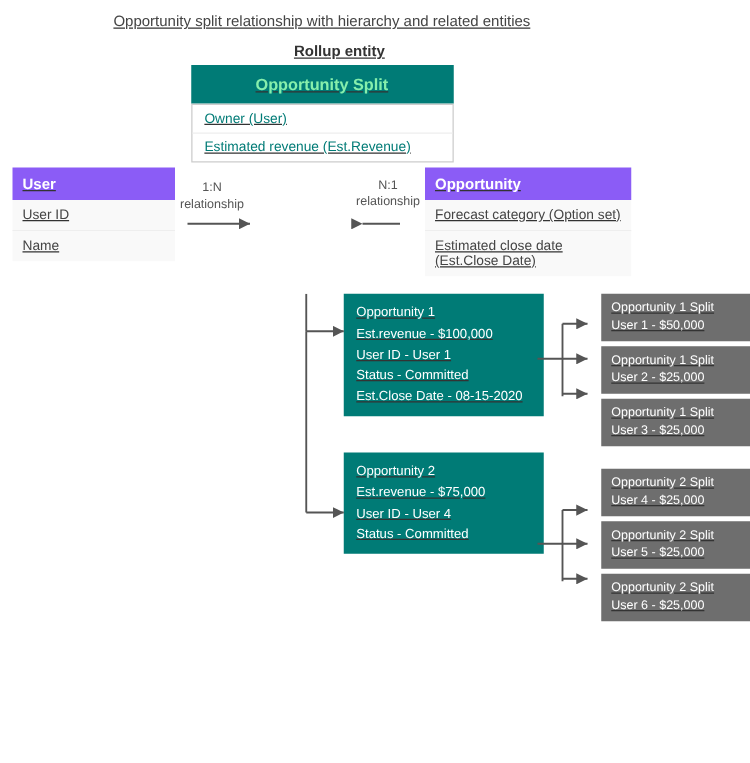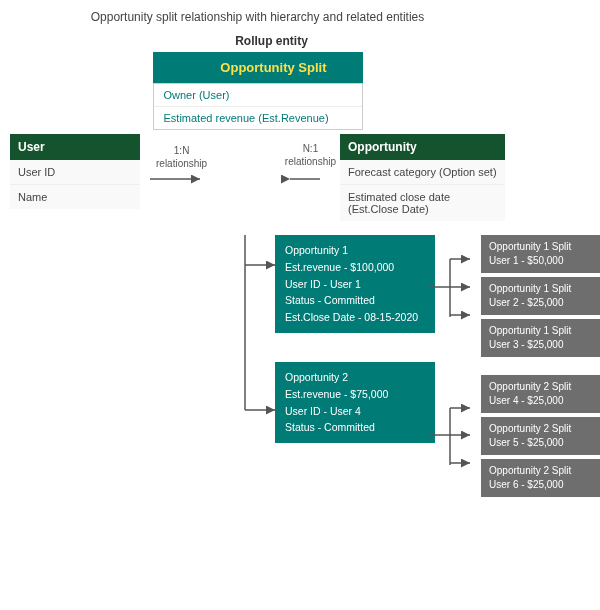--- a/index.html
+++ b/index.html
@@ -9,20 +9,21 @@
       width: 600px;
       min-height: 610px;
       font-size: 11px;
       color: #333;
     }
 
     .diagram-wrapper {
       width: 515px;
       padding: 10px 10px 10px 10px;
       position: relative;
+      text-decoration: underline;
     }
 
     .page-title {
       text-align: center;
       font-size: 12px;
       color: #444;
       margin-bottom: 10px;
     }
 
     
@@ -37,26 +38,26 @@
     .rollup-label {
       font-weight: bold;
       font-size: 12px;
       margin-bottom: 4px;
       text-align: center;
       margin-left: 28px;
     }
 
     .rollup-box {
       background: #007b76;
-      color: #fde047;
+      color: #86efac;
       font-weight: bold;
       font-size: 13px;
       padding: 8px 36px;
       width: 210px;
-      text-align: right;
+      text-align: center;
     }
 
     .rollup-fields {
       border: 1px solid #ccc;
       background: #fff;
       width: 210px;
     }
 
     .rollup-field {
       padding: 5px 10px;
@@ -65,21 +66,21 @@
       border-bottom: 1px solid #eee;
     }
     .rollup-field:last-child { border-bottom: none; }
 
     .hierarchy-entity {
       width: 130px;
       flex-shrink: 0;
     }
 
     .entity-header {
-      background: #14532d;
+      background: #8b5cf6;
       color: #fff;
       padding: 6px 8px;
       font-size: 12px;
       font-weight: bold;
     }
 
     .entity-field {
       padding: 6px 8px;
       font-size: 11px;
       color: #444;
@@ -136,21 +137,21 @@
   <div style="display:flex; align-items:flex-start; justify-content:space-between; margin-top:4px; position:relative;">
 
     <div class="hierarchy-entity">
       <div class="entity-header">User</div>
       <div class="entity-field">User ID</div>
       <div class="entity-field">Name</div>
     </div>
 
     <div style="flex:1; position:relative; display:flex; align-items:center; justify-content:center; min-height:80px;">
 
-      <div style="position:absolute; left:16px; top:10px; font-size:10px; color:#555; text-align:center; line-height:1.3;">
+      <div style="position:absolute; left:4px; top:10px; font-size:10px; color:#555; text-align:center; line-height:1.3;">
         <span>1:N</span><br>
         <span>relationship</span>
       </div>
       <div style="position:absolute; right:4px; top:8px; font-size:10px; color:#555; text-align:center; line-height:1.3;">
         <span>N:1</span><br>
         <span>relationship</span>
       </div>
       <svg width="100%" height="60">
 
         <defs>

